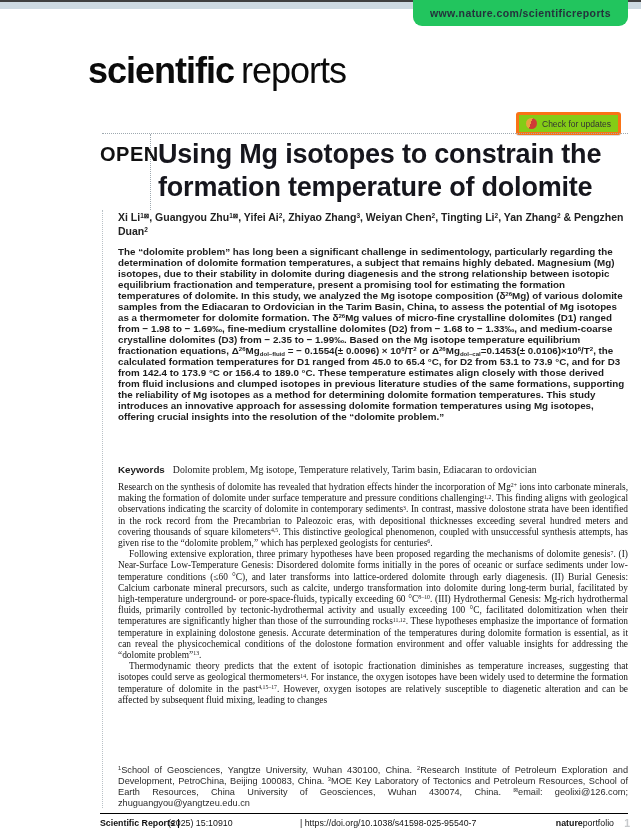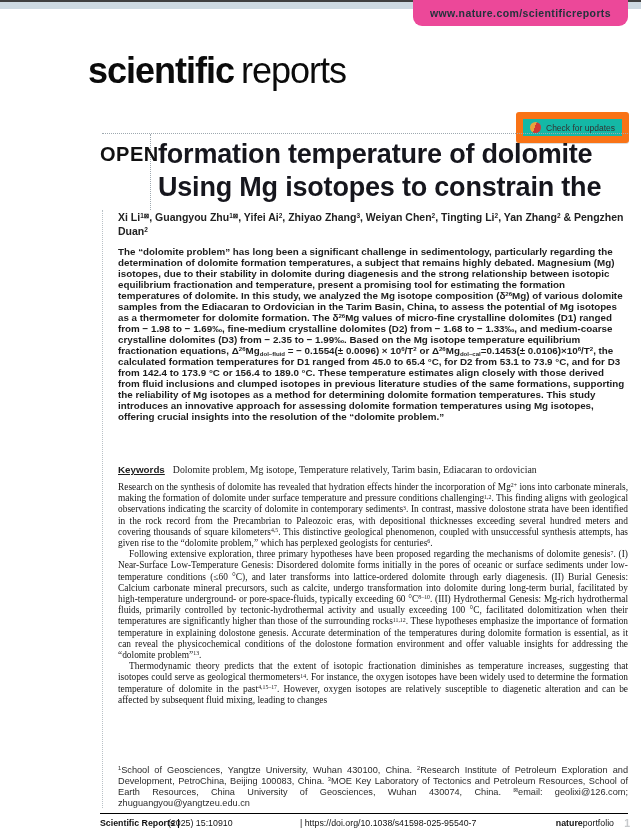--- a/index.html
+++ b/index.html
@@ -4,43 +4,43 @@
 <style>
   html,body{margin:0;padding:0;background:#ffffff;}
   .page{
     position:relative;width:641px;height:840px;background:#ffffff;overflow:hidden;
     font-family:"Liberation Sans",sans-serif;color:#1a1a1a;
     border-right:1px solid #e3e5e6;border-bottom:1px solid #e3e5e6;
   }
   .top-dark-edge{position:absolute;left:0;top:0;width:641px;height:2px;background:#3f3f3f;}
   .top-strip{position:absolute;left:0;top:2px;width:641px;height:7px;background:#cdd9e1;}
   .url-tab{
-    position:absolute;left:413px;top:0;width:215px;height:26px;background:#ec4899;
+    position:absolute;left:413px;top:0;width:215px;height:26px;background:#22c55e;
     border-radius:0 0 9px 9px;display:flex;align-items:center;justify-content:center;
   }
   .url-tab span{font-size:10.5px;font-weight:bold;letter-spacing:.4px;color:#24323c;}
   .logo{position:absolute;left:88px;top:50px;font-size:36px;letter-spacing:-1px;color:#0b0b0b;}
   .logo .lb{font-weight:bold;}
   .logo .ll{font-weight:normal;margin-left:7px;}
   .badge{
     position:absolute;left:516px;top:112px;height:17px;padding:0 7px;display:flex;align-items:center;gap:5px;
-    background:#14b8a6;border:7px solid #f97316;border-radius:3px;box-shadow:0 1px 0 #ddd;
+    background:#84cc16;border:3px solid #f97316;border-radius:3px;box-shadow:0 1px 0 #ddd;
   }
   .badge-icon{width:11px;height:11px;border-radius:50%;background:linear-gradient(110deg,#e8a33d 45%,#cf3a36 45%);display:inline-block;}
   .badge-label{font-size:8.5px;color:#333;}
   .hrule{position:absolute;left:102px;top:133px;width:526px;border-top:1px dotted #9fa9b0;}
   .vrule1{position:absolute;left:150px;top:134px;height:76px;border-left:1px dotted #9fa9b0;}
   .vrule2{position:absolute;left:102px;top:210px;height:598px;border-left:1px dotted #b9c1c6;}
   .open-label{position:absolute;left:100px;top:143px;font-size:20px;font-weight:bold;letter-spacing:.5px;color:#111;}
   .title{position:absolute;left:158px;top:138px;margin:0;font-size:27px;line-height:33px;font-weight:bold;color:#16161d;letter-spacing:-.2px;}
   .title span{display:block;white-space:nowrap;}
   .authors{position:absolute;left:118px;top:211px;width:510px;font-size:10.5px;line-height:13.5px;font-weight:bold;color:#222;}
   .abstract{position:absolute;left:118px;top:246px;width:510px;font-size:9.8px;line-height:11px;font-weight:bold;color:#1d1d1d;text-align:left;}
   .keywords{position:absolute;left:118px;top:464px;width:510px;font-size:9.8px;color:#1d1d1d;font-family:"Liberation Serif",serif;}
-  .kw-label{font-weight:bold;font-family:"Liberation Sans",sans-serif;margin-right:8px;text-decoration:underline;}
+  .kw-label{font-weight:bold;font-family:"Liberation Sans",sans-serif;margin-right:8px;}
   .bodytext{position:absolute;left:118px;top:482px;width:510px;font-family:"Liberation Serif",serif;font-size:9.4px;line-height:11.2px;color:#141414;text-align:justify;}
   .bodytext p{margin:0;}
   .bodytext p.ind{text-indent:11px;}
   .footnote{position:absolute;left:118px;top:765px;width:510px;font-size:9.2px;line-height:10.9px;color:#2b2b2b;text-align:justify;}
   .foot-rule{position:absolute;left:100px;top:813px;width:528px;border-top:1.5px solid #000;}
   .footer{position:absolute;left:100px;top:818px;width:528px;height:14px;font-size:8.8px;color:#111;}
   .f-journal{position:absolute;left:0;top:0;font-weight:bold;}
   .f-issue{position:absolute;left:68px;top:0;}
   .f-doi{position:absolute;left:200px;top:0;color:#111;text-decoration:none;}
   .f-brand{position:absolute;right:14px;top:0;}
@@ -71,22 +71,22 @@
     <span class="badge-label">Check for updates</span>
   </div>
 
   <div class="hrule"></div>
   <div class="vrule1"></div>
   <div class="vrule2"></div>
 
   <div class="open-label">OPEN</div>
 
   <h1 class="title">
+    <span>Using Mg isotopes to constrain the</span>
     <span>formation temperature of dolomite</span>
-    <span>Using Mg isotopes to constrain the</span>
   </h1>
 
   <div class="authors">Xi Li<sup>1⊠</sup>, Guangyou Zhu<sup>1⊠</sup>, Yifei Ai<sup>2</sup>, Zhiyao Zhang<sup>3</sup>, Weiyan Chen<sup>2</sup>, Tingting Li<sup>2</sup>, Yan Zhang<sup>2</sup> &amp; Pengzhen Duan<sup>2</sup></div>
 
   <div class="abstract">The “dolomite problem” has long been a significant challenge in sedimentology, particularly regarding the determination of dolomite formation temperatures, a subject that remains highly debated. Magnesium (Mg) isotopes, due to their stability in dolomite during diagenesis and the strong relationship between isotopic equilibrium fractionation and temperature, present a promising tool for estimating the formation temperatures of dolomite. In this study, we analyzed the Mg isotope composition (δ<sup>26</sup>Mg) of various dolomite samples from the Ediacaran to Ordovician in the Tarim Basin, China, to assess the potential of Mg isotopes as a thermometer for dolomite formation. The δ<sup>26</sup>Mg values of micro-fine crystalline dolomites (D1) ranged from − 1.98 to − 1.69‰, fine-medium crystalline dolomites (D2) from − 1.68 to − 1.33‰, and medium-coarse crystalline dolomites (D3) from − 2.35 to − 1.99‰. Based on the Mg isotope temperature equilibrium fractionation equations, Δ<sup>26</sup>Mg<sub>dol–fluid</sub> = − 0.1554(± 0.0096) × 10<sup>6</sup>/T<sup>2</sup> or Δ<sup>26</sup>Mg<sub>dol–cal</sub>=0.1453(± 0.0106)×10<sup>6</sup>/T<sup>2</sup>, the calculated formation temperatures for D1 ranged from 45.0 to 65.4 °C, for D2 from 53.1 to 73.9 °C, and for D3 from 142.4 to 173.9 °C or 156.4 to 189.0 °C. These temperature estimates align closely with those derived from fluid inclusions and clumped isotopes in previous literature studies of the same formations, supporting the reliability of Mg isotopes as a method for determining dolomite formation temperatures. This study introduces an innovative approach for assessing dolomite formation temperatures using Mg isotopes, offering crucial insights into the resolution of the “dolomite problem.”</div>
 
   <div class="keywords">
     <span class="kw-label">Keywords</span><span>Dolomite problem, Mg isotope, Temperature relatively, Tarim basin, Ediacaran to ordovician</span>
   </div>
 

